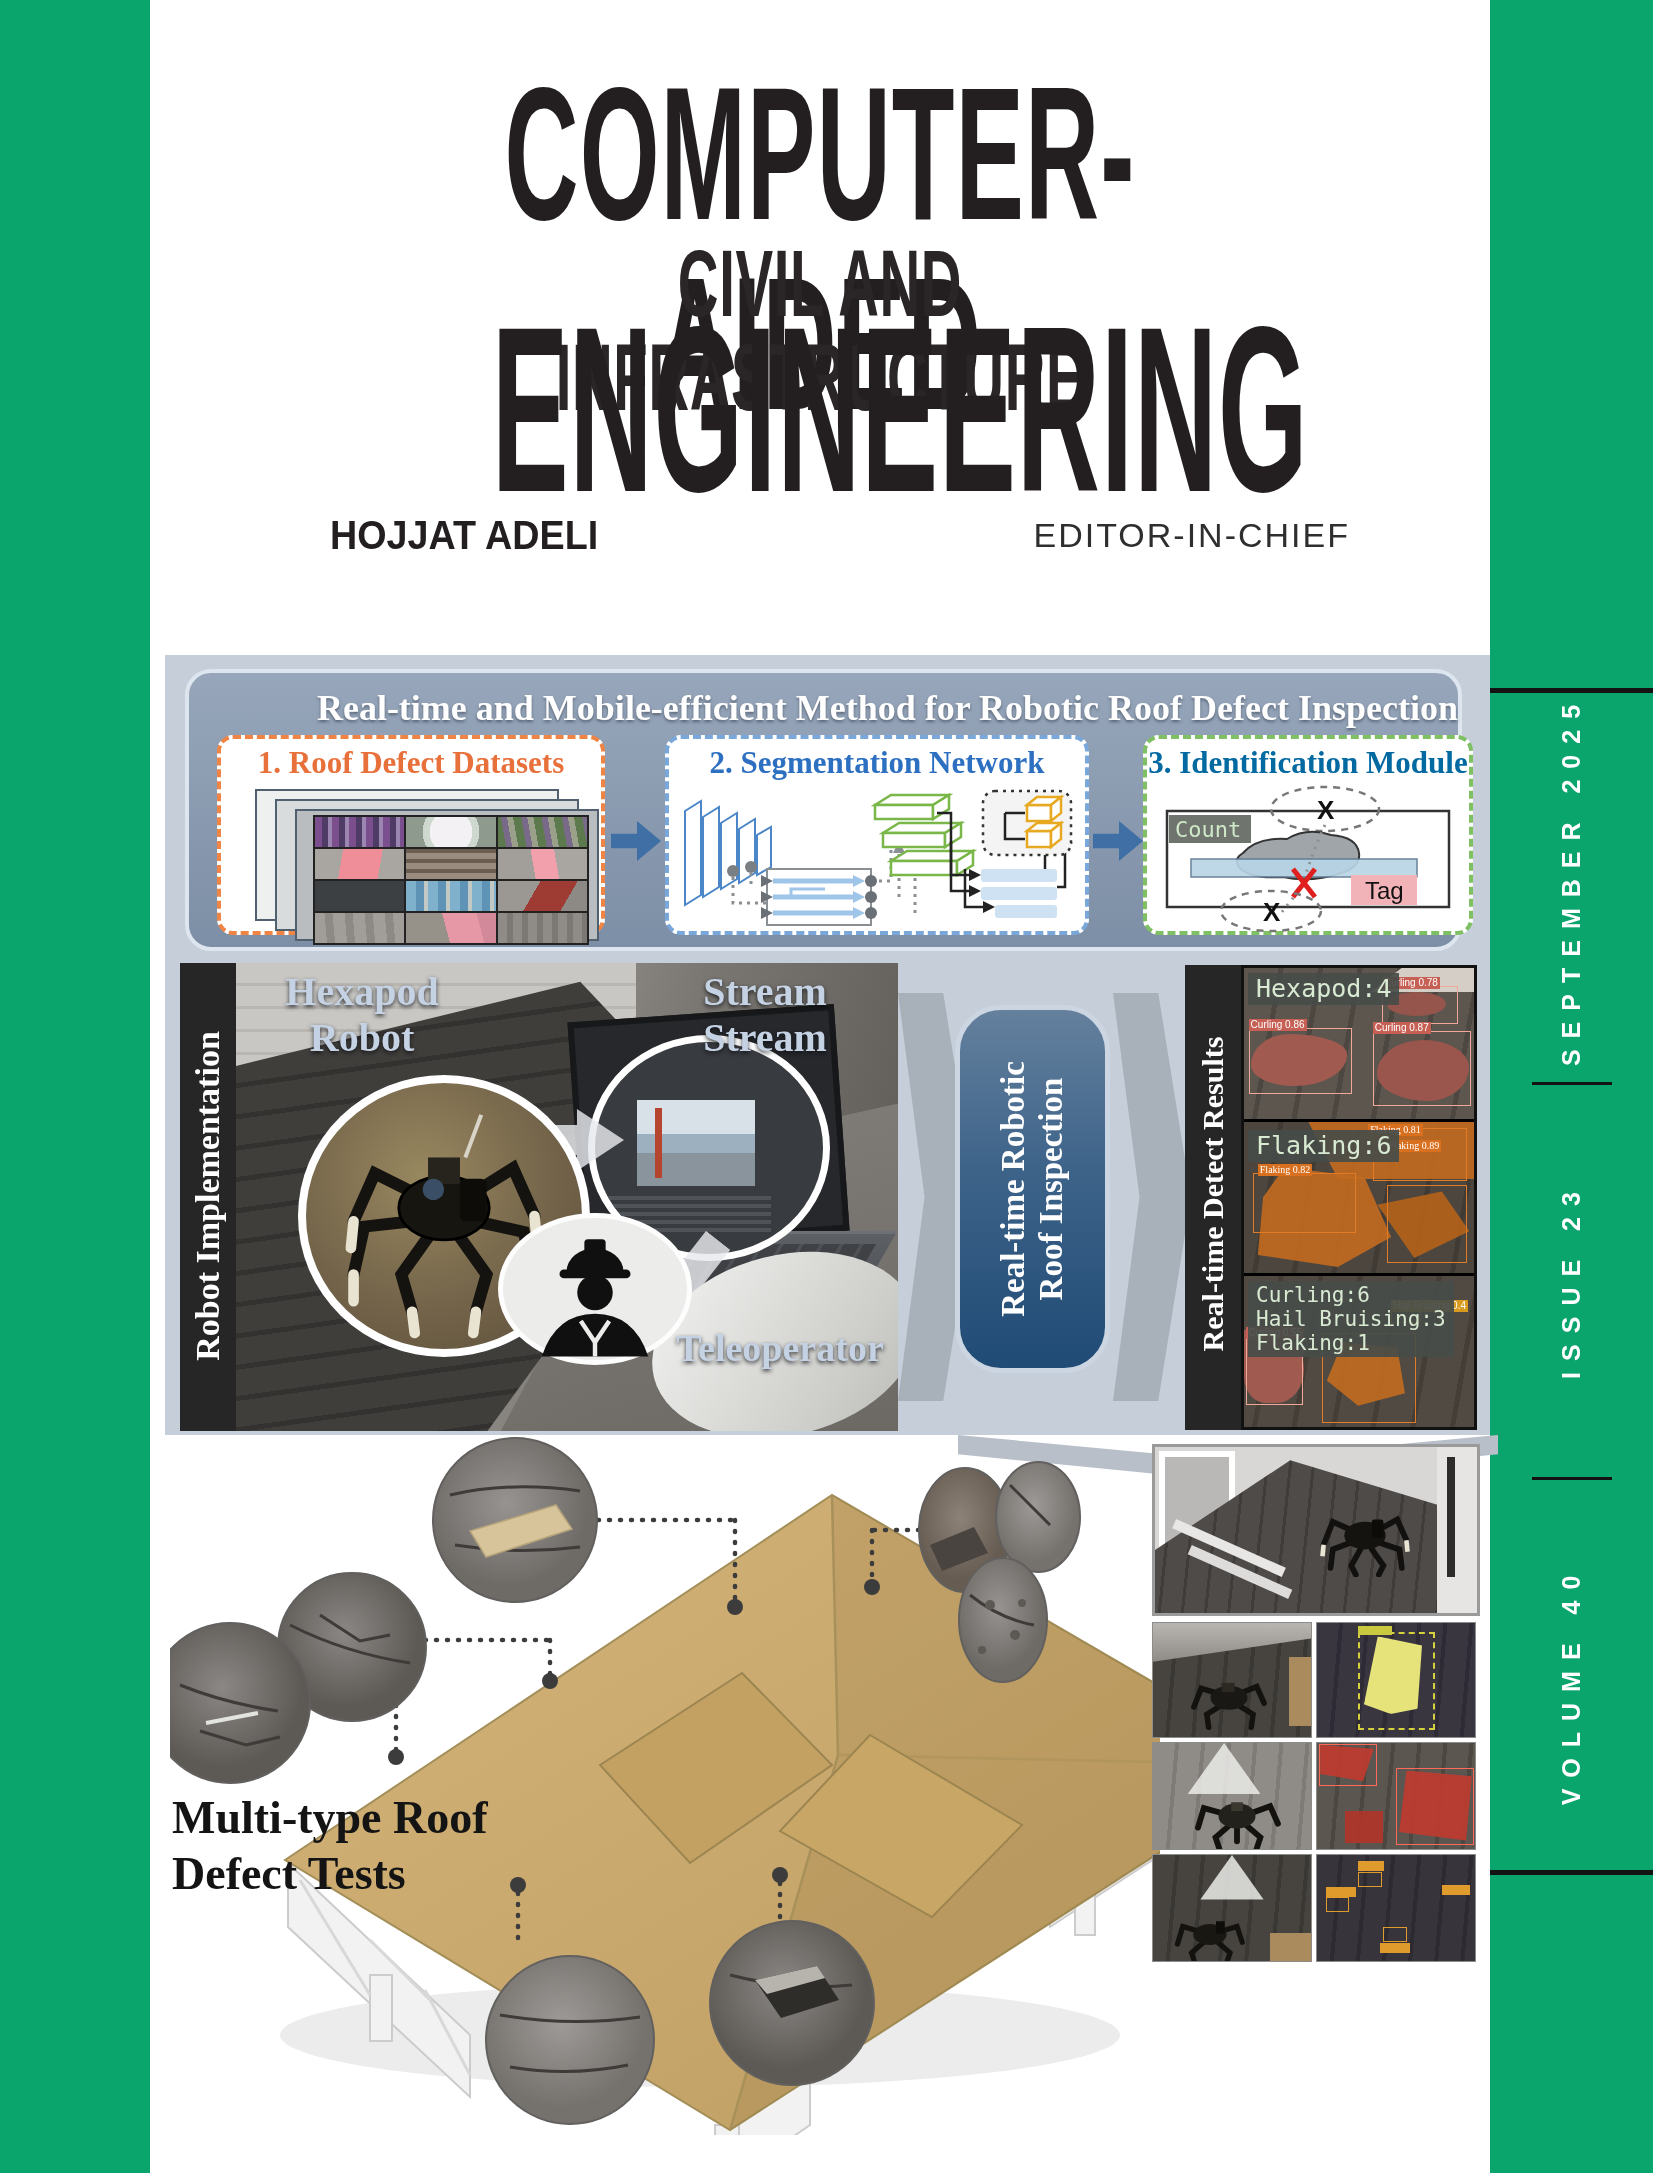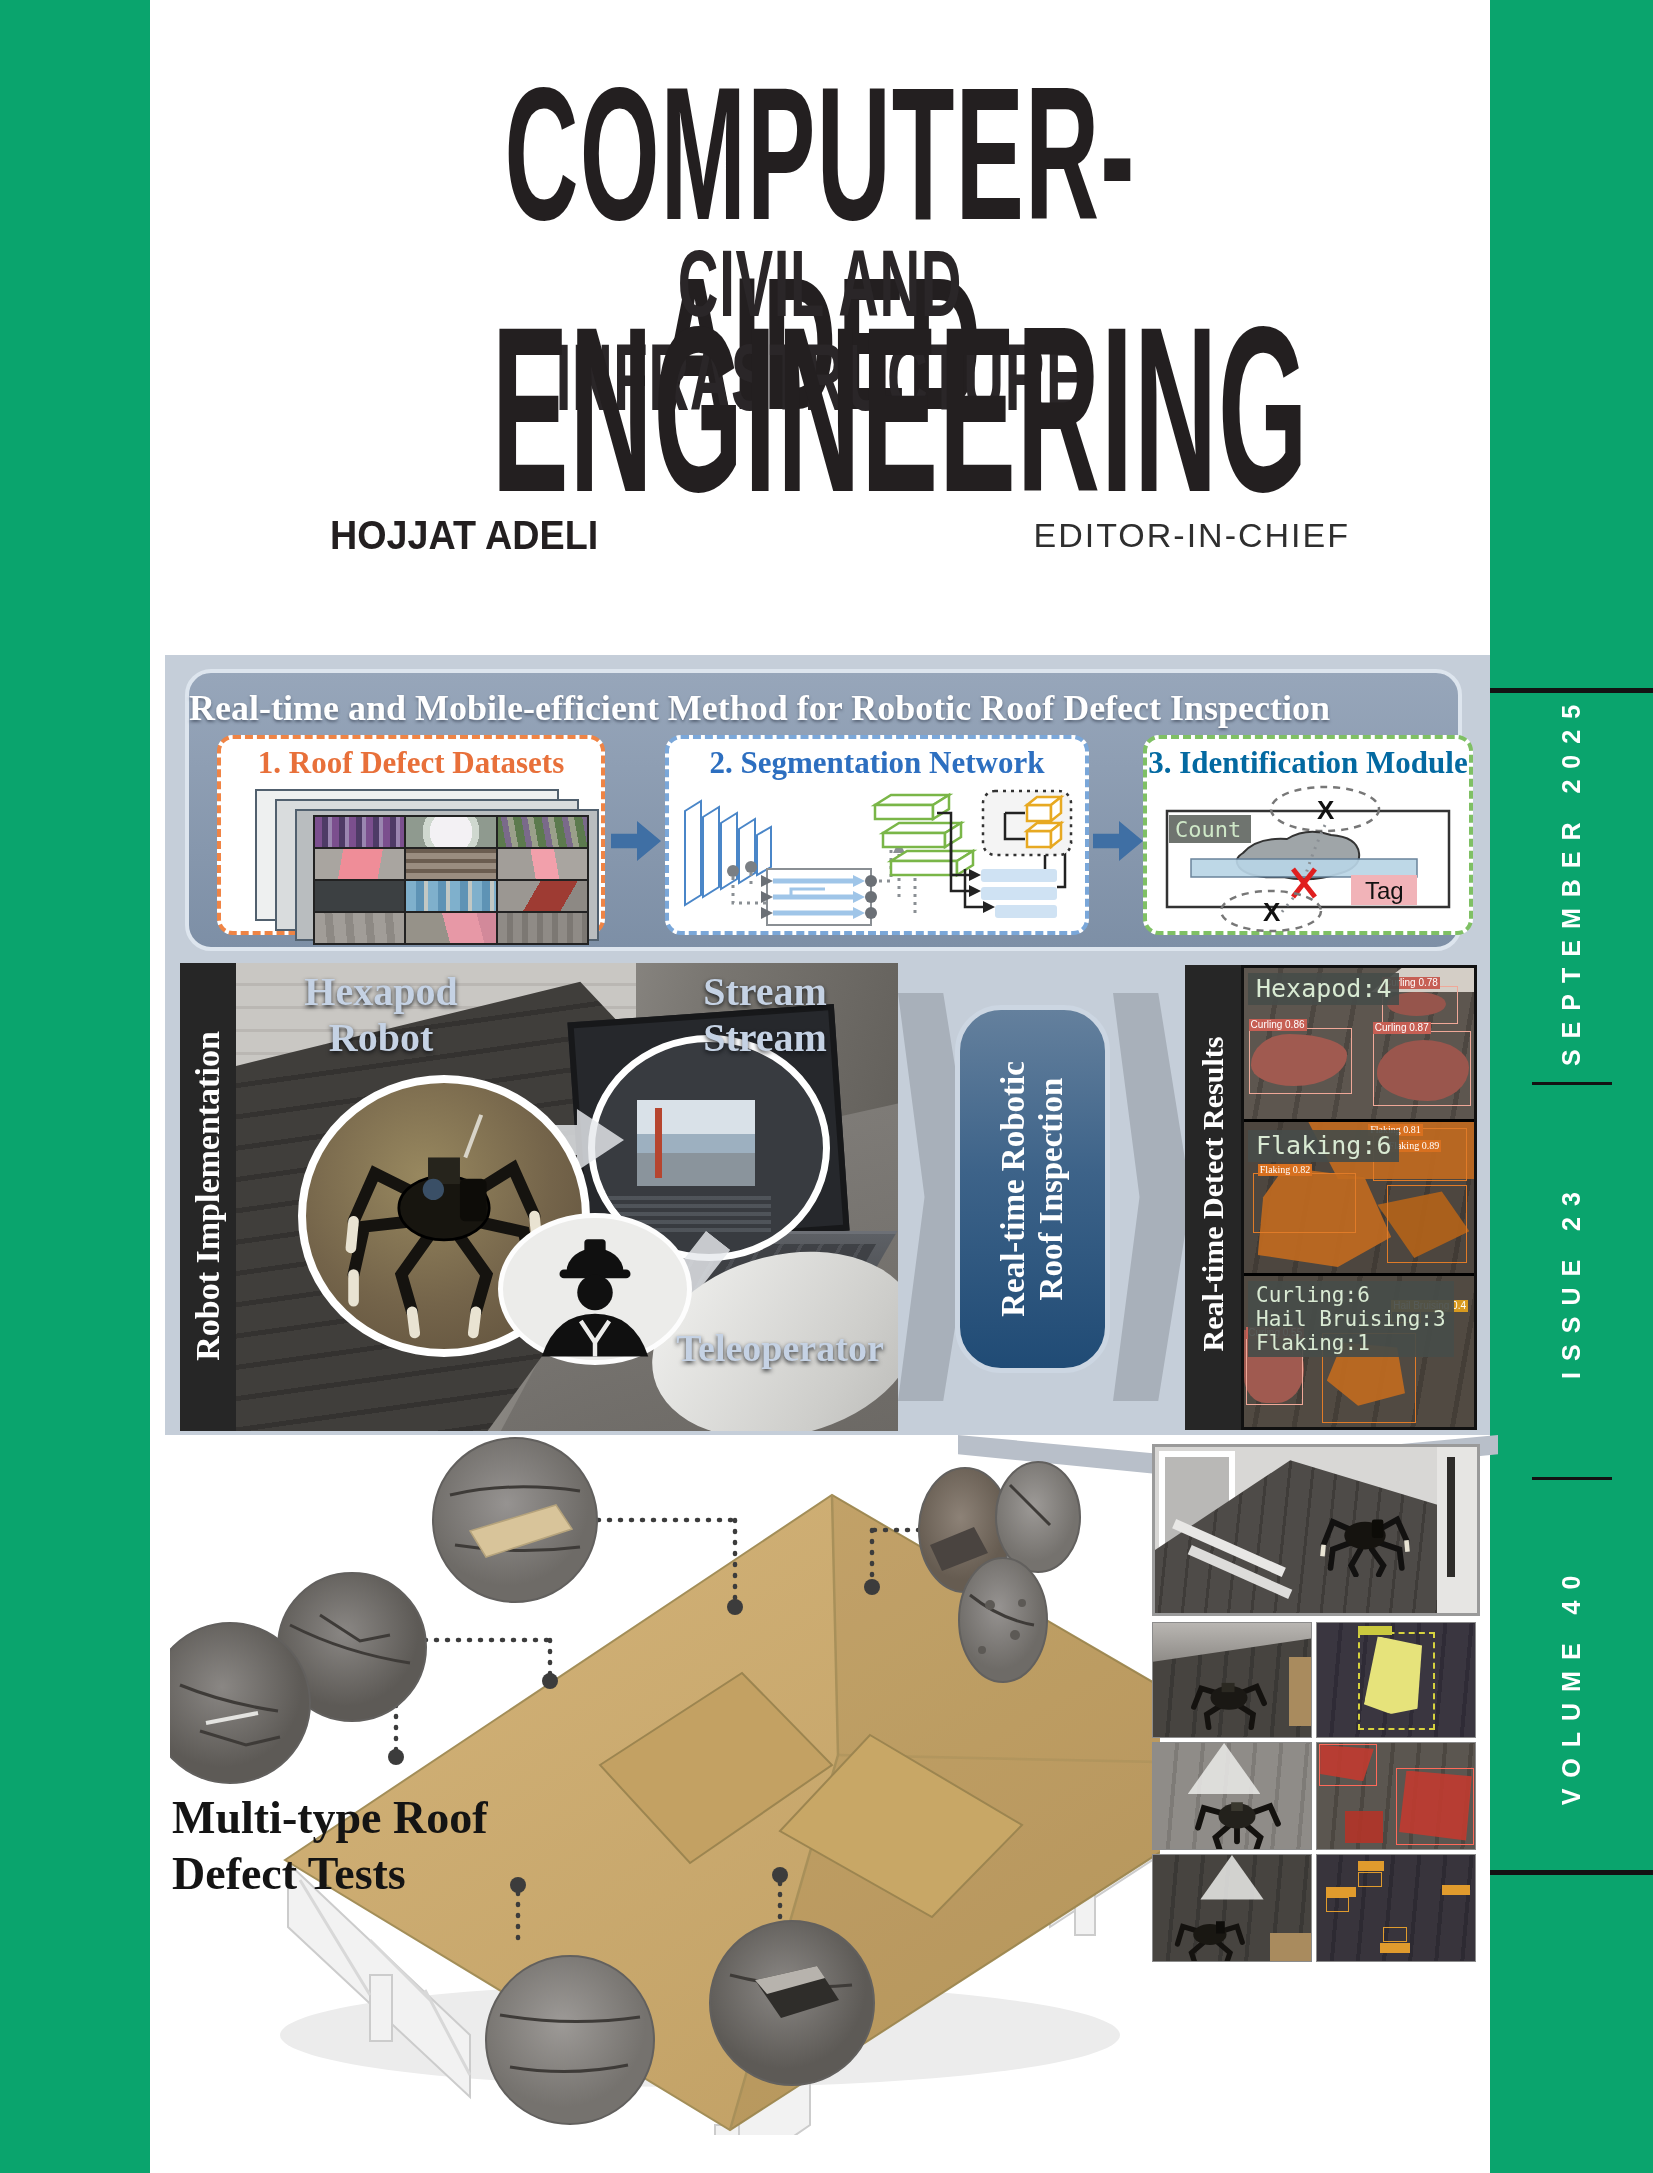--- a/index.html
+++ b/index.html
@@ -25,21 +25,21 @@
       font-weight:bold;font-size:235px;line-height:235px;transform:scaleX(0.49);letter-spacing:2px;}
   .editor-row{position:absolute;left:330px;top:512px;width:1020px;display:flex;
               justify-content:space-between;align-items:center;}
   .ed-name{font-size:41px;font-weight:bold;color:#231f20;letter-spacing:0px;transform:scaleX(.92);transform-origin:left;}
   .ed-role{font-size:34px;color:#2e2e2e;letter-spacing:2px;}
 
   
   .ga{position:absolute;left:165px;top:655px;width:1325px;height:780px;background:#c5ced9;}
   .ga-head{position:absolute;left:20px;top:14px;width:1277px;height:282px;border-radius:26px;
            border:4px solid #dde5ee;background:linear-gradient(180deg,#97a6ba,#7d8fa6);box-sizing:border-box;}
-  .ga-title{position:absolute;left:0;top:14px;width:100%;text-align:left;color:#ffffff;
+  .ga-title{position:absolute;left:0;top:14px;width:100%;text-align:right;color:#ffffff;
             font-family:"Liberation Serif",serif;font-weight:bold;font-size:36px;
             text-shadow:0 2px 3px rgba(40,50,65,.55);}
   .panel{position:absolute;top:62px;height:200px;background:#fff;border-radius:16px;box-sizing:border-box;}
   .p1{left:28px;width:388px;border:4px dashed #ef8445;}
   .p2{left:476px;width:424px;border:4px dashed #7aa7d9;}
   .p3{left:954px;width:330px;border:4px dashed #7fc064;}
   .panel-title{width:100%;text-align:center;font-family:"Liberation Serif",serif;font-weight:bold;
                font-size:31px;margin-top:6px;}
   .pt1{color:#e8703a;} .pt2{color:#2d6fc0;} .pt3{color:#0369a1;}
   .blue-arrow{position:absolute;width:50px;height:40px;background:#3f6fa4;
@@ -382,21 +382,21 @@
           <g stroke="#ececea" stroke-width="2.5" fill="none">
             <path d="M42,58 L50,70 L58,58"></path>
               <path d="M50,70 V78"></path>
           </g>
         </svg>
       </div>
 
       <div class="side-bar"></div>
       <div class="side-label" style="left:-202px;top:214px;width:460px;font-size:34px;">Robot Implementation</div>
 
-      <div class="ph-label" style="left:76px;top:6px;width:250px;">
+      <div class="ph-label" style="left:57px;top:6px;width:250px;">
         <div>Hexapod</div>
         <div>Robot</div>
       </div>
       <div class="ph-label" style="left:460px;top:6px;width:250px;">
         <div>Stream</div>
         <div>Stream</div>
       </div>
       <div class="ph-label" style="left:470px;top:362px;width:260px;font-size:38px;">Teleoperator</div>
     </div>
 

